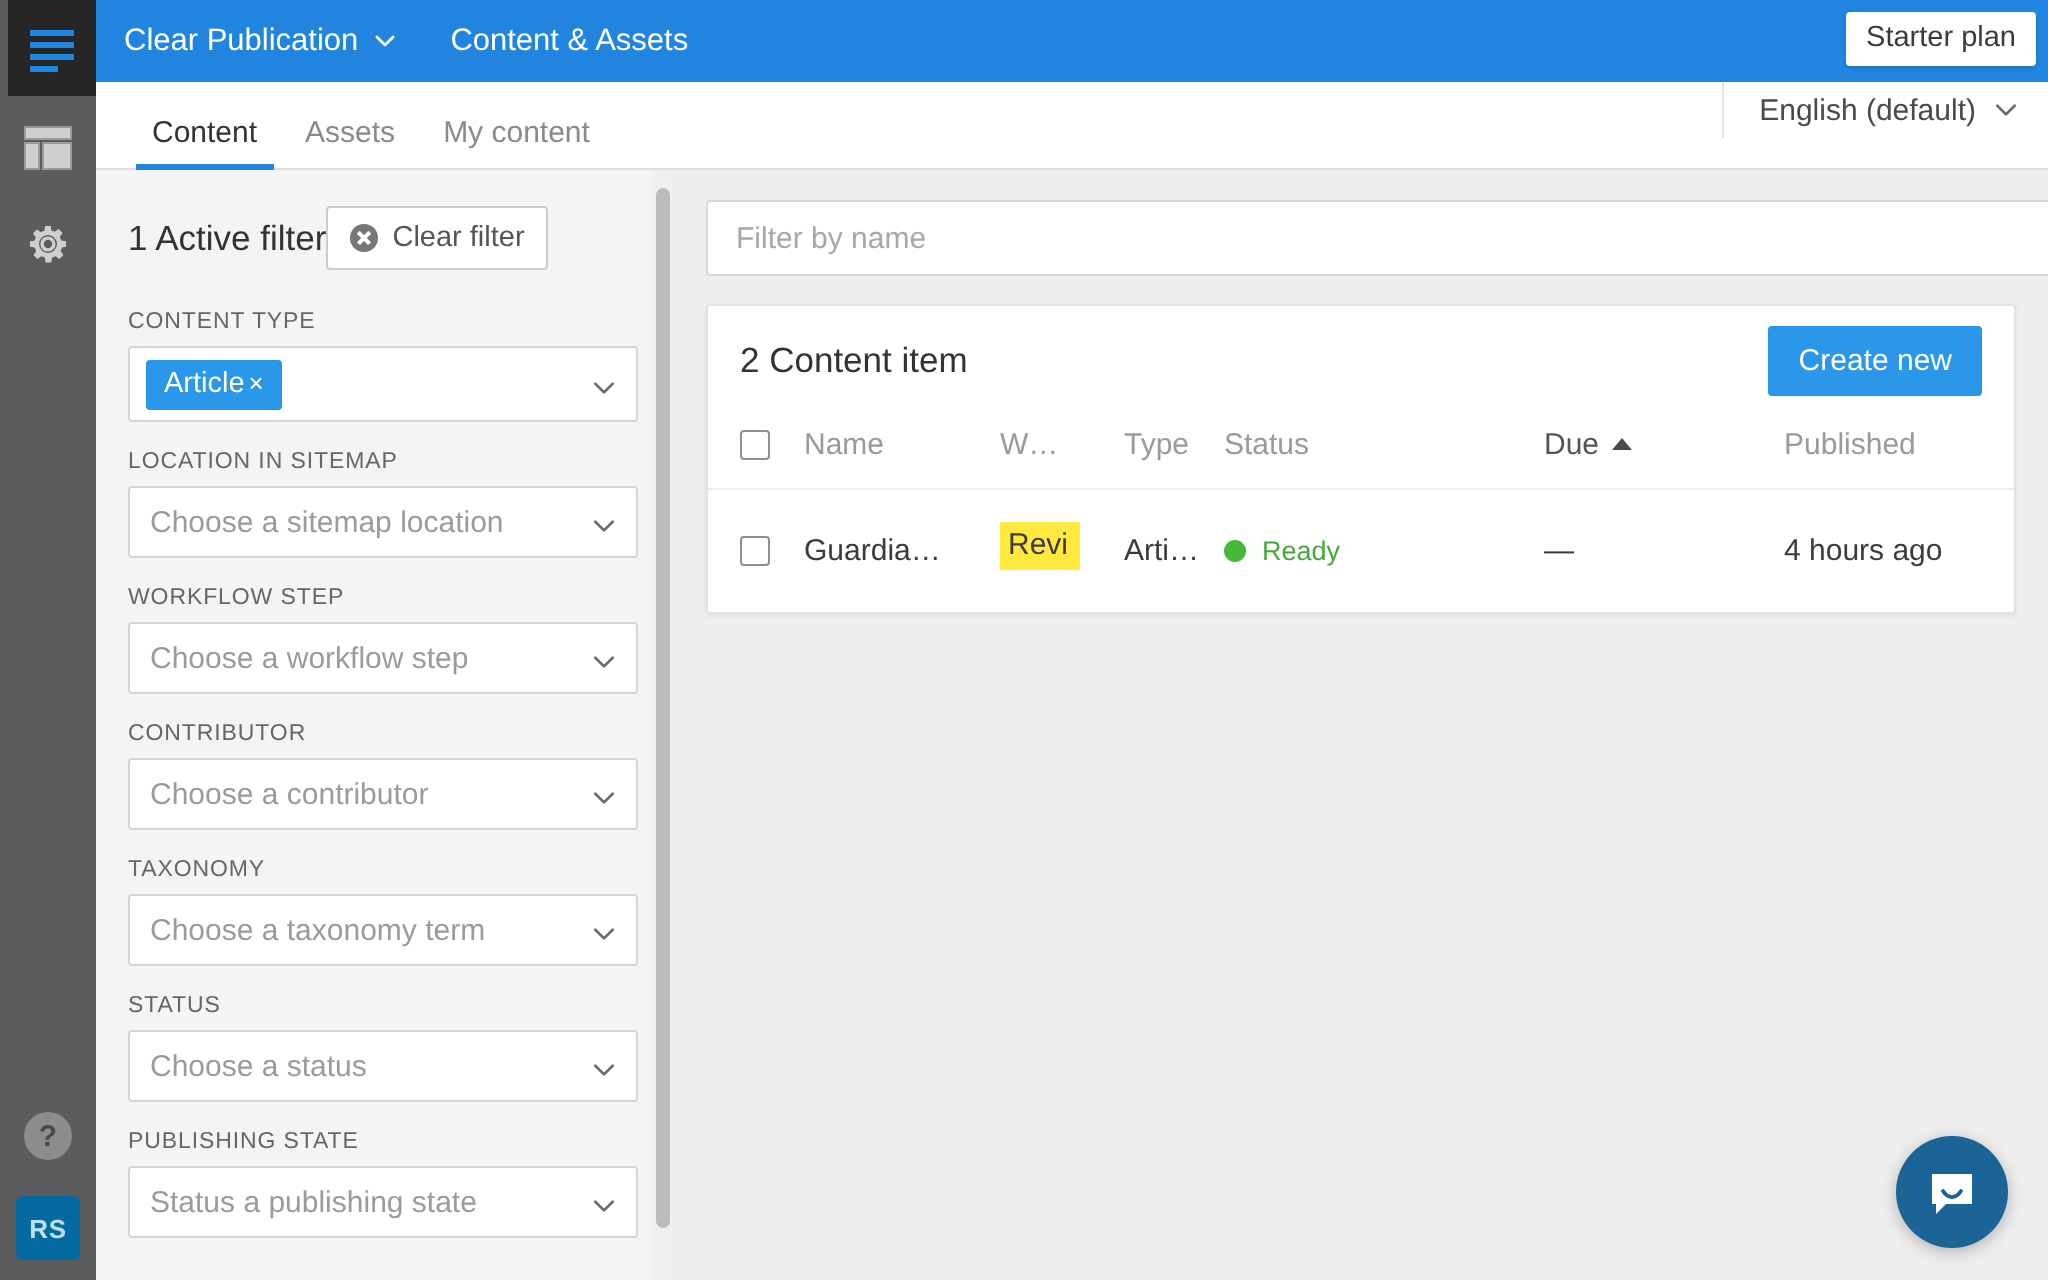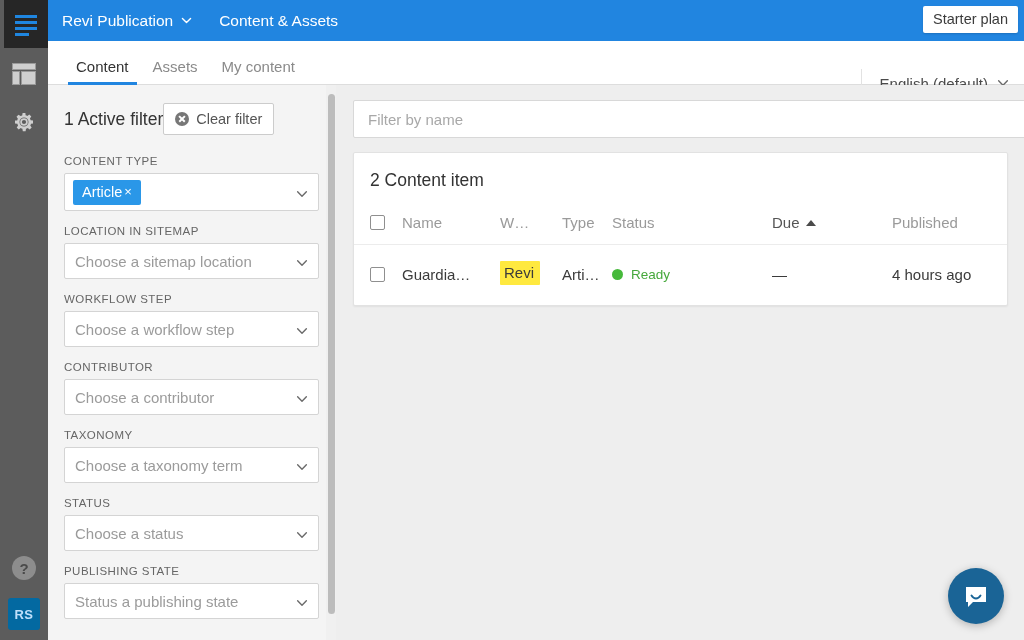--- a/index.html
+++ b/index.html
@@ -115,21 +115,21 @@
   }
   .tab.active { color: #333333; }
   .tab.active::after {
     content: ""; position: absolute; left: 4px; right: 4px; bottom: 0;
     height: 3px; background: #2185e0;
   }
   .lang-select {
     position: absolute; right: 14px; top: 0; height: 28px;
     display: flex; align-items: center; gap: 8px;
     font-size: 15px; color: #4a4a4a; cursor: pointer;
-    padding-left: 18px; border-left: 1px solid #e2e2e2; margin-top: 28px;
+    padding-left: 18px; border-left: 1px solid #e2e2e2;
   }
 
   
   .filters {
     position: absolute; left: 48px; top: 85px;
     width: 288px; height: 555px;
     background: #f4f4f4;
     border-right: 1px solid #e0e0e0;
     padding: 18px 16px 0 16px;
     overflow: hidden;
@@ -311,21 +311,21 @@
 
     <div class="rail-btn help">
       <span class="icon-help">?</span>
     </div>
 
     <div class="rail-avatar">RS</div>
   </div>
 
   <div class="topbar">
     <div class="pub-menu">
-      <span>Revi Publication</span>
+      <span>Clear Publication</span>
       <svg class="chev-sm" width="13" height="13" viewBox="0 0 16 16">
         <path d="M3 5.5 L8 10.5 L13 5.5" fill="none" stroke="#ffffff" stroke-width="1.7" stroke-linecap="round" stroke-linejoin="round"></path>
       </svg>
     </div>
     <span class="nav-link">Content &amp; Assets</span>
     <div class="plan-badge">Starter plan</div>
   </div>
 
   <div class="tabbar">
     <div class="tabs">
@@ -428,20 +428,21 @@
   <div class="fscroll-thumb"></div>
 
   <div class="main">
     <div class="search-box">
       <input type="text" placeholder="Filter by name" style="">
     </div>
 
     <div class="card">
       <div class="card-head">
         <div class="card-title">2 Content item</div>
+        <button class="create-btn">Create new</button>
       </div>
 
       <table class="items">
         <thead>
           <tr>
             <th class="col-chk">
               <span class="chk"></span>
             </th>
             <th class="col-name">Name</th>
             <th class="col-wf">W…</th>

